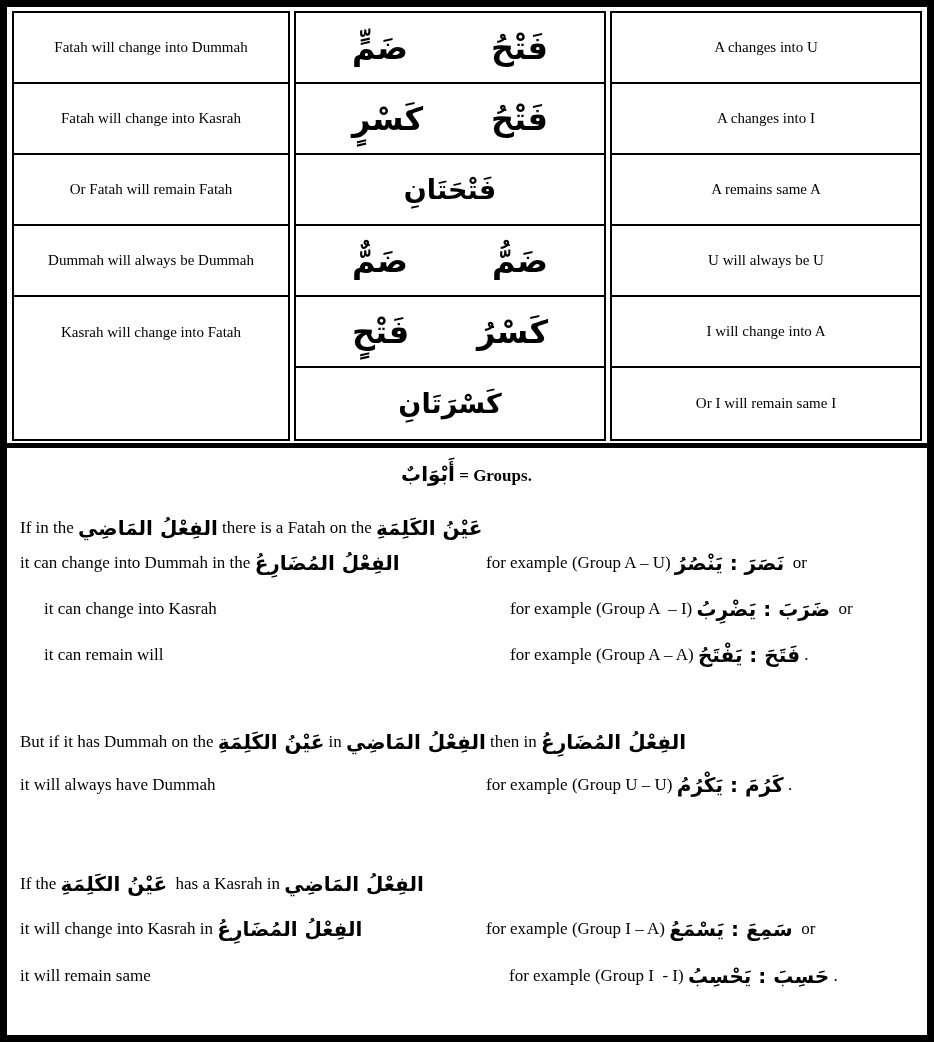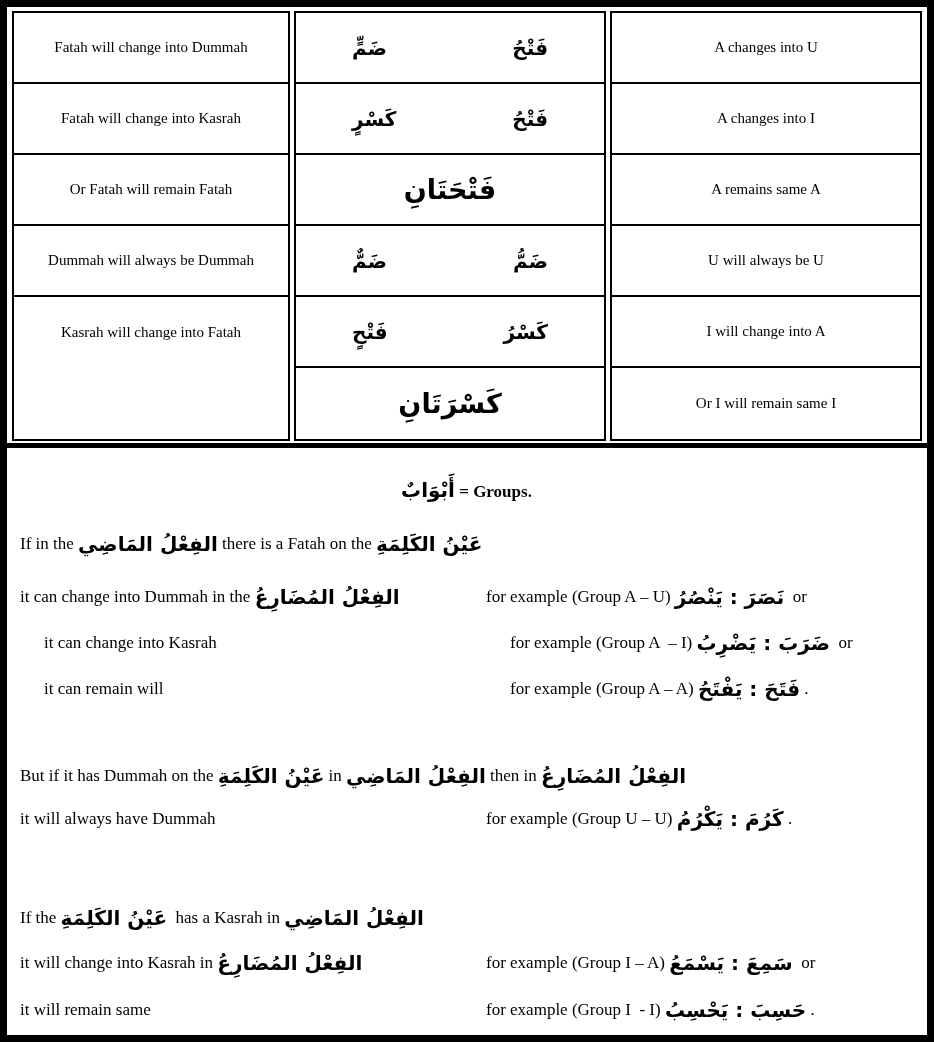--- a/index.html
+++ b/index.html
@@ -21,42 +21,42 @@
   .tcol.c3{width:312px;}
   .cell{
     height:71px;box-sizing:border-box;
     border-bottom:2px solid #000;
     display:flex;align-items:center;justify-content:center;
     font-size:15px;text-align:center;
   }
   .cell:last-child{border-bottom:none;}
   .ar{font-family:"DejaVu Sans","DejaVu Serif",sans-serif;font-weight:bold;direction:rtl;unicode-bidi:isolate;}
   .arpair{width:100%;display:flex;flex-direction:row-reverse;justify-content:space-between;padding:0 56px;box-sizing:border-box;}
-  .arpair .ar{font-size:20px;text-align:center;}
+  .arpair .ar{font-size:32px;text-align:center;}
   .ar-ctr{font-size:27px;}
   
   .thick-rule{height:5px;background:#000;margin-top:2px;}
   
-  .content{padding:24px 14px 0 13px;font-size:17px;}
+  .content{padding:8px 14px 0 13px;font-size:17px;}
   .seg{white-space:pre-wrap;}
   .content .ar{font-size:20px;}
   .heading{text-align:center;font-weight:bold;margin-top:6px;font-size:17px;}
   .heading .ar{font-size:20px;}
   .line{display:flex;align-items:center;height:34px;}
   .line .left{width:466px;flex:none;display:flex;align-items:center;}
   .line .right{flex:1;display:flex;align-items:center;}
   .intro{height:36px;display:flex;align-items:center;}
   .m-intro1{margin-top:24px;}
-  .m-first{margin-top:18px;text-align:center;}
+  .m-first{margin-top:0;text-align:center;}
   .m-next{margin-top:12px;margin-left:24px;}
   .m-intro2{margin-top:52px;}
   .m-after2{margin-top:8px;}
   .m-intro3{margin-top:64px;}
   .m-l8{margin-top:10px;}
-  .m-l9{margin-top:13px;}
+  .m-l9{margin-top:13px;gap:23px;}
 </style>
 </head>
 <body>
 
 <div class="page">
 
   <div class="tables">
 
     <div class="tcol c1">
       <div class="cell">Fatah will change into Dummah</div>

